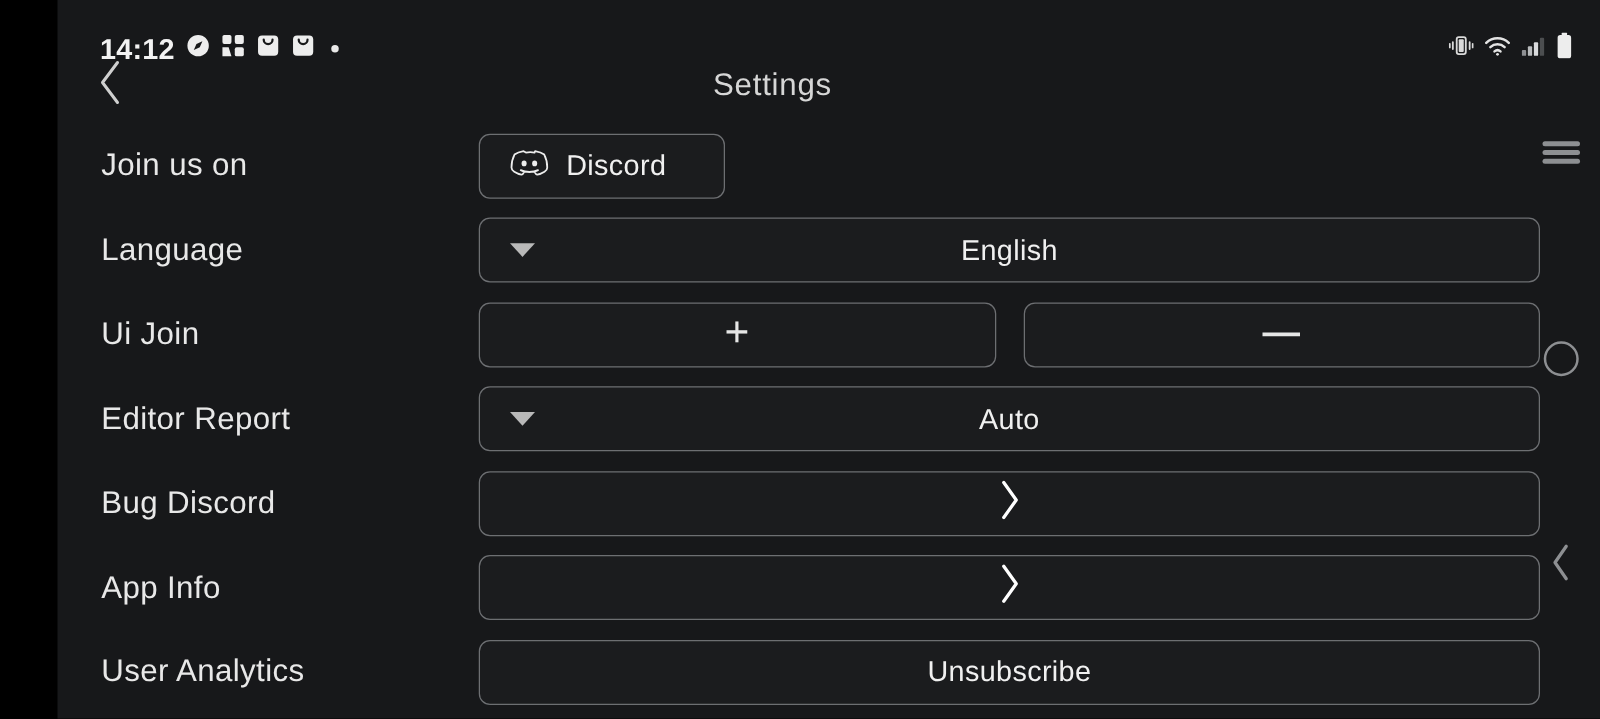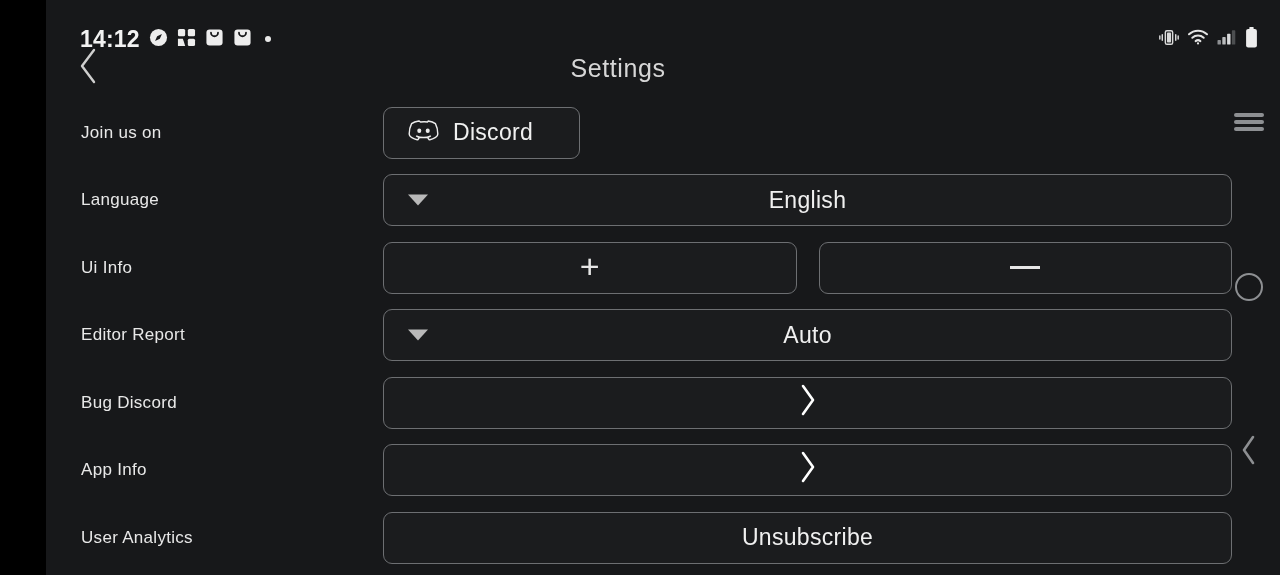--- a/index.html
+++ b/index.html
@@ -70,21 +70,21 @@
     position:absolute; left:0; top:99px; width:1234px;
   }
   .row {
     position:relative;
     height:67.5px;
     display:flex; align-items:center;
   }
   .row-label {
     position:absolute; left:35px;
     color:#e8e8e8;
-    font-size:17px;
+    font-size:25px;
     font-stretch:condensed;
     letter-spacing:0.3px;
     white-space:nowrap;
   }
   .row-control {
     position:absolute; left:337px; right:48px;
     display:flex; align-items:center; gap:22px;
   }
   .btn {
     position:relative;
@@ -262,21 +262,21 @@
         <div class="row-label">Language</div>
         <div class="row-control">
           <div class="btn">
             <span class="caret"></span>
             <span class="btn-text">English</span>
           </div>
         </div>
       </div>
 
       <div class="row">
-        <div class="row-label">Ui Info</div>
+        <div class="row-label">Ui Join</div>
         <div class="row-control">
           <div class="btn half">
             <span class="plus-glyph">+</span>
           </div>
           <div class="btn half">
             <span class="minus-glyph"></span>
           </div>
         </div>
       </div>
 

